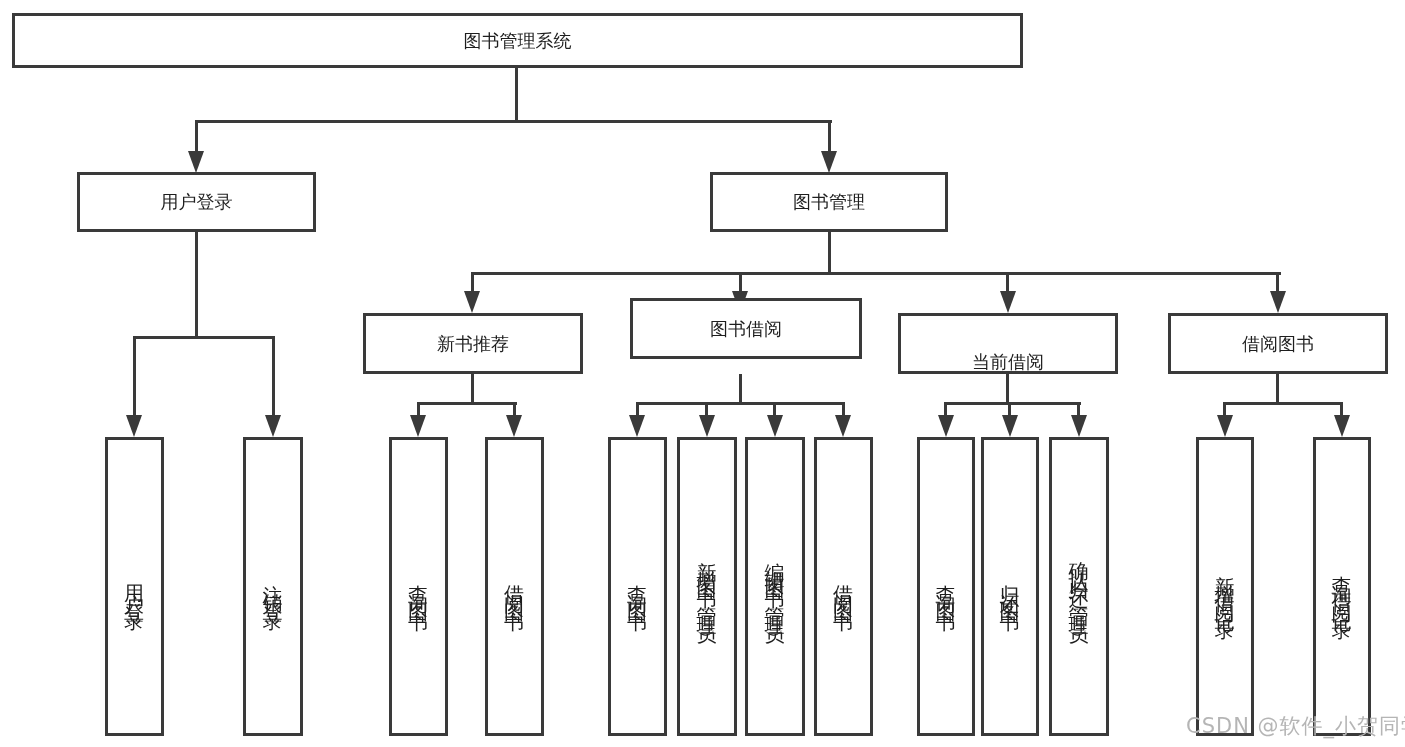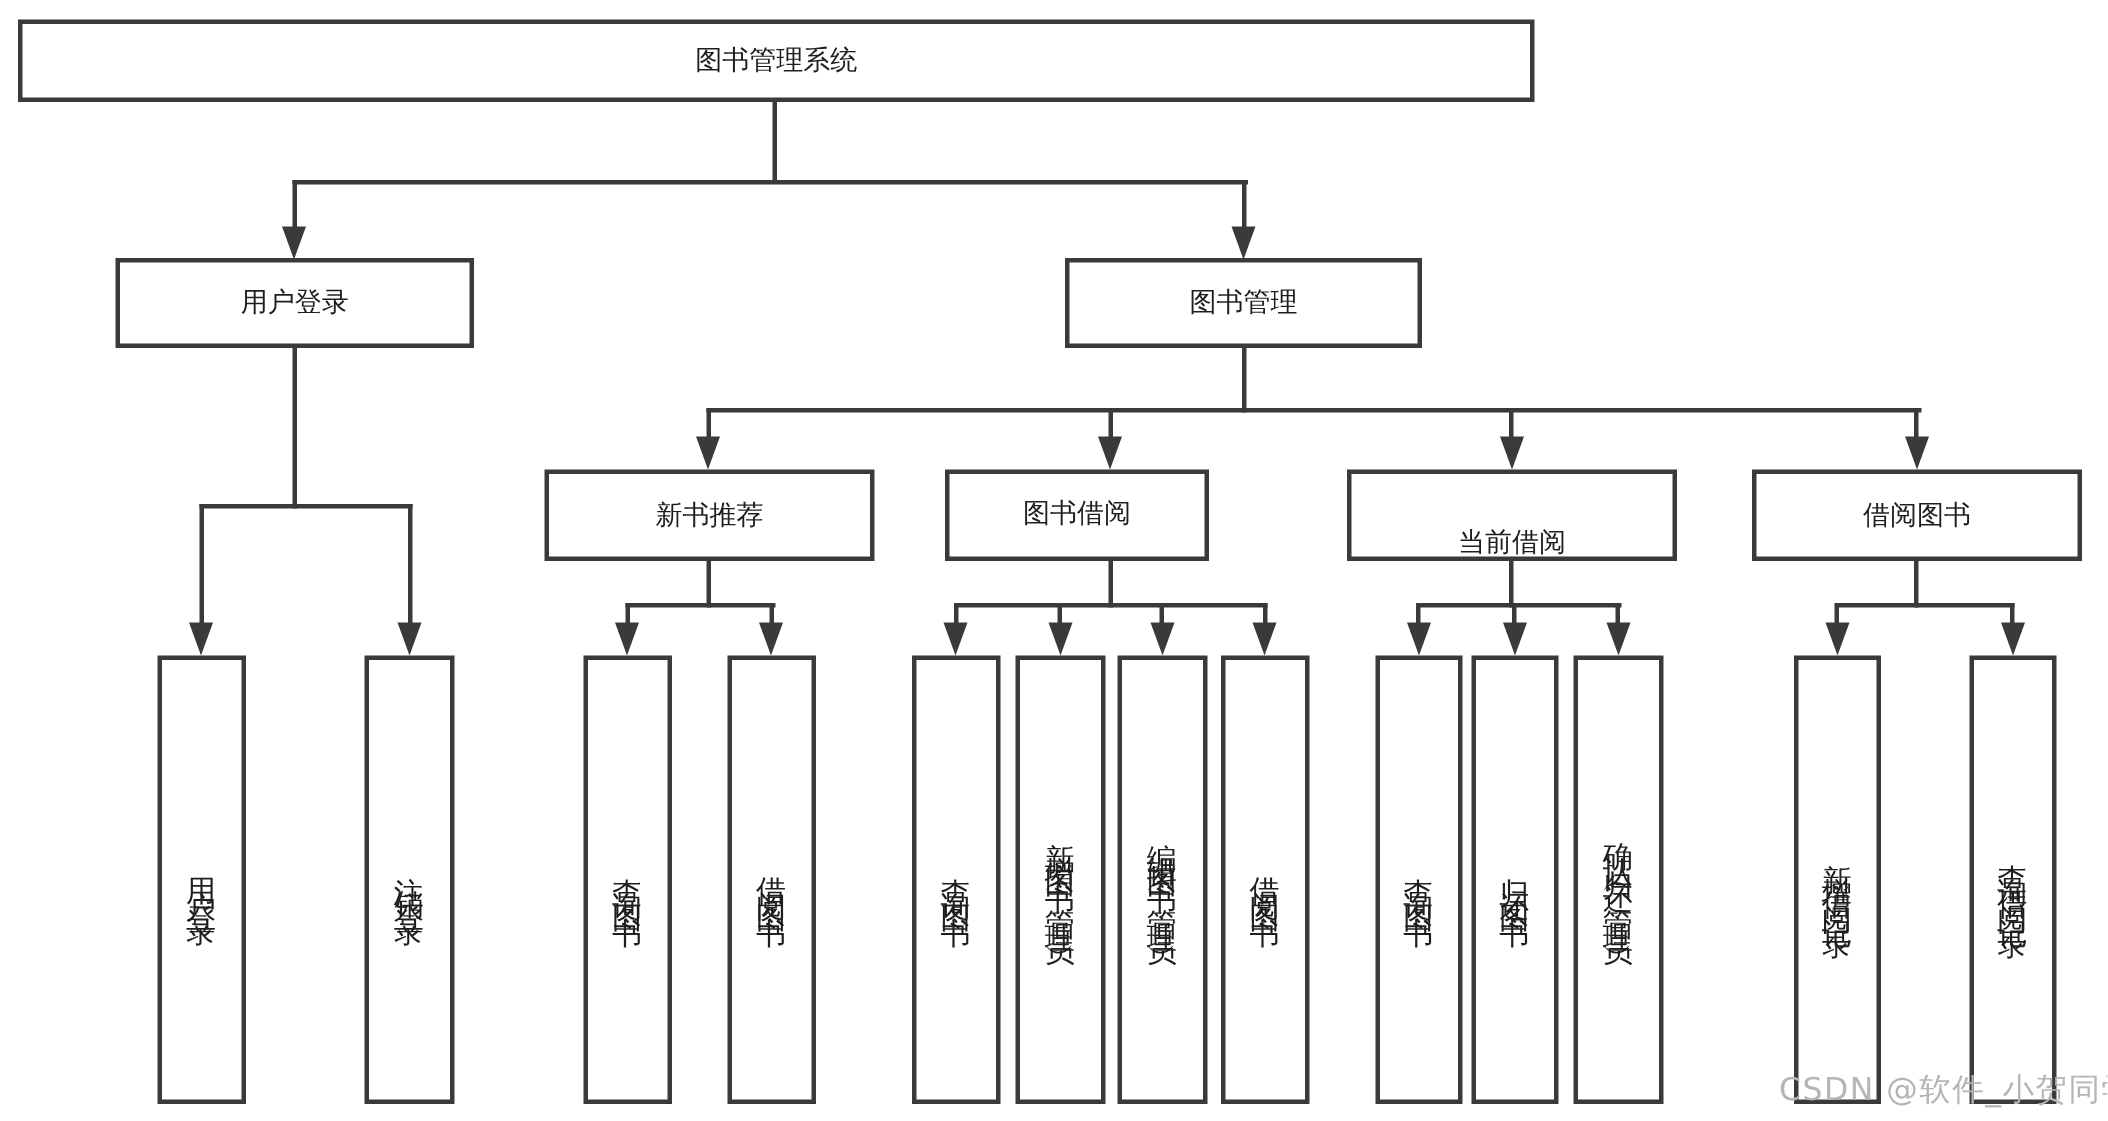--- a/index.html
+++ b/index.html
@@ -42,21 +42,21 @@
   <div class="node" style="left:77px;top:172px;width:239px;height:60px;">
     <span>用户登录</span>
   </div>
   <div class="node" style="left:710px;top:172px;width:238px;height:60px;">
     <span>图书管理</span>
   </div>
 
   <div class="node" style="left:363px;top:313px;width:220px;height:61px;">
     <span>新书推荐</span>
   </div>
-  <div class="node" style="left:630px;top:313px;width:176px;height:61px;font-family:Liberation Mono, monospace;">
+  <div class="node" style="left:630px;top:298px;width:232px;height:61px;">
     <span>图书借阅</span>
   </div>
   <div class="node" style="left:898px;top:313px;width:220px;height:61px;align-items:flex-end;">
     <span>当前借阅</span>
   </div>
   <div class="node" style="left:1168px;top:313px;width:220px;height:61px;">
     <span>借阅图书</span>
   </div>
 
   <div class="node leaf" style="left:105px;width:59px;">

